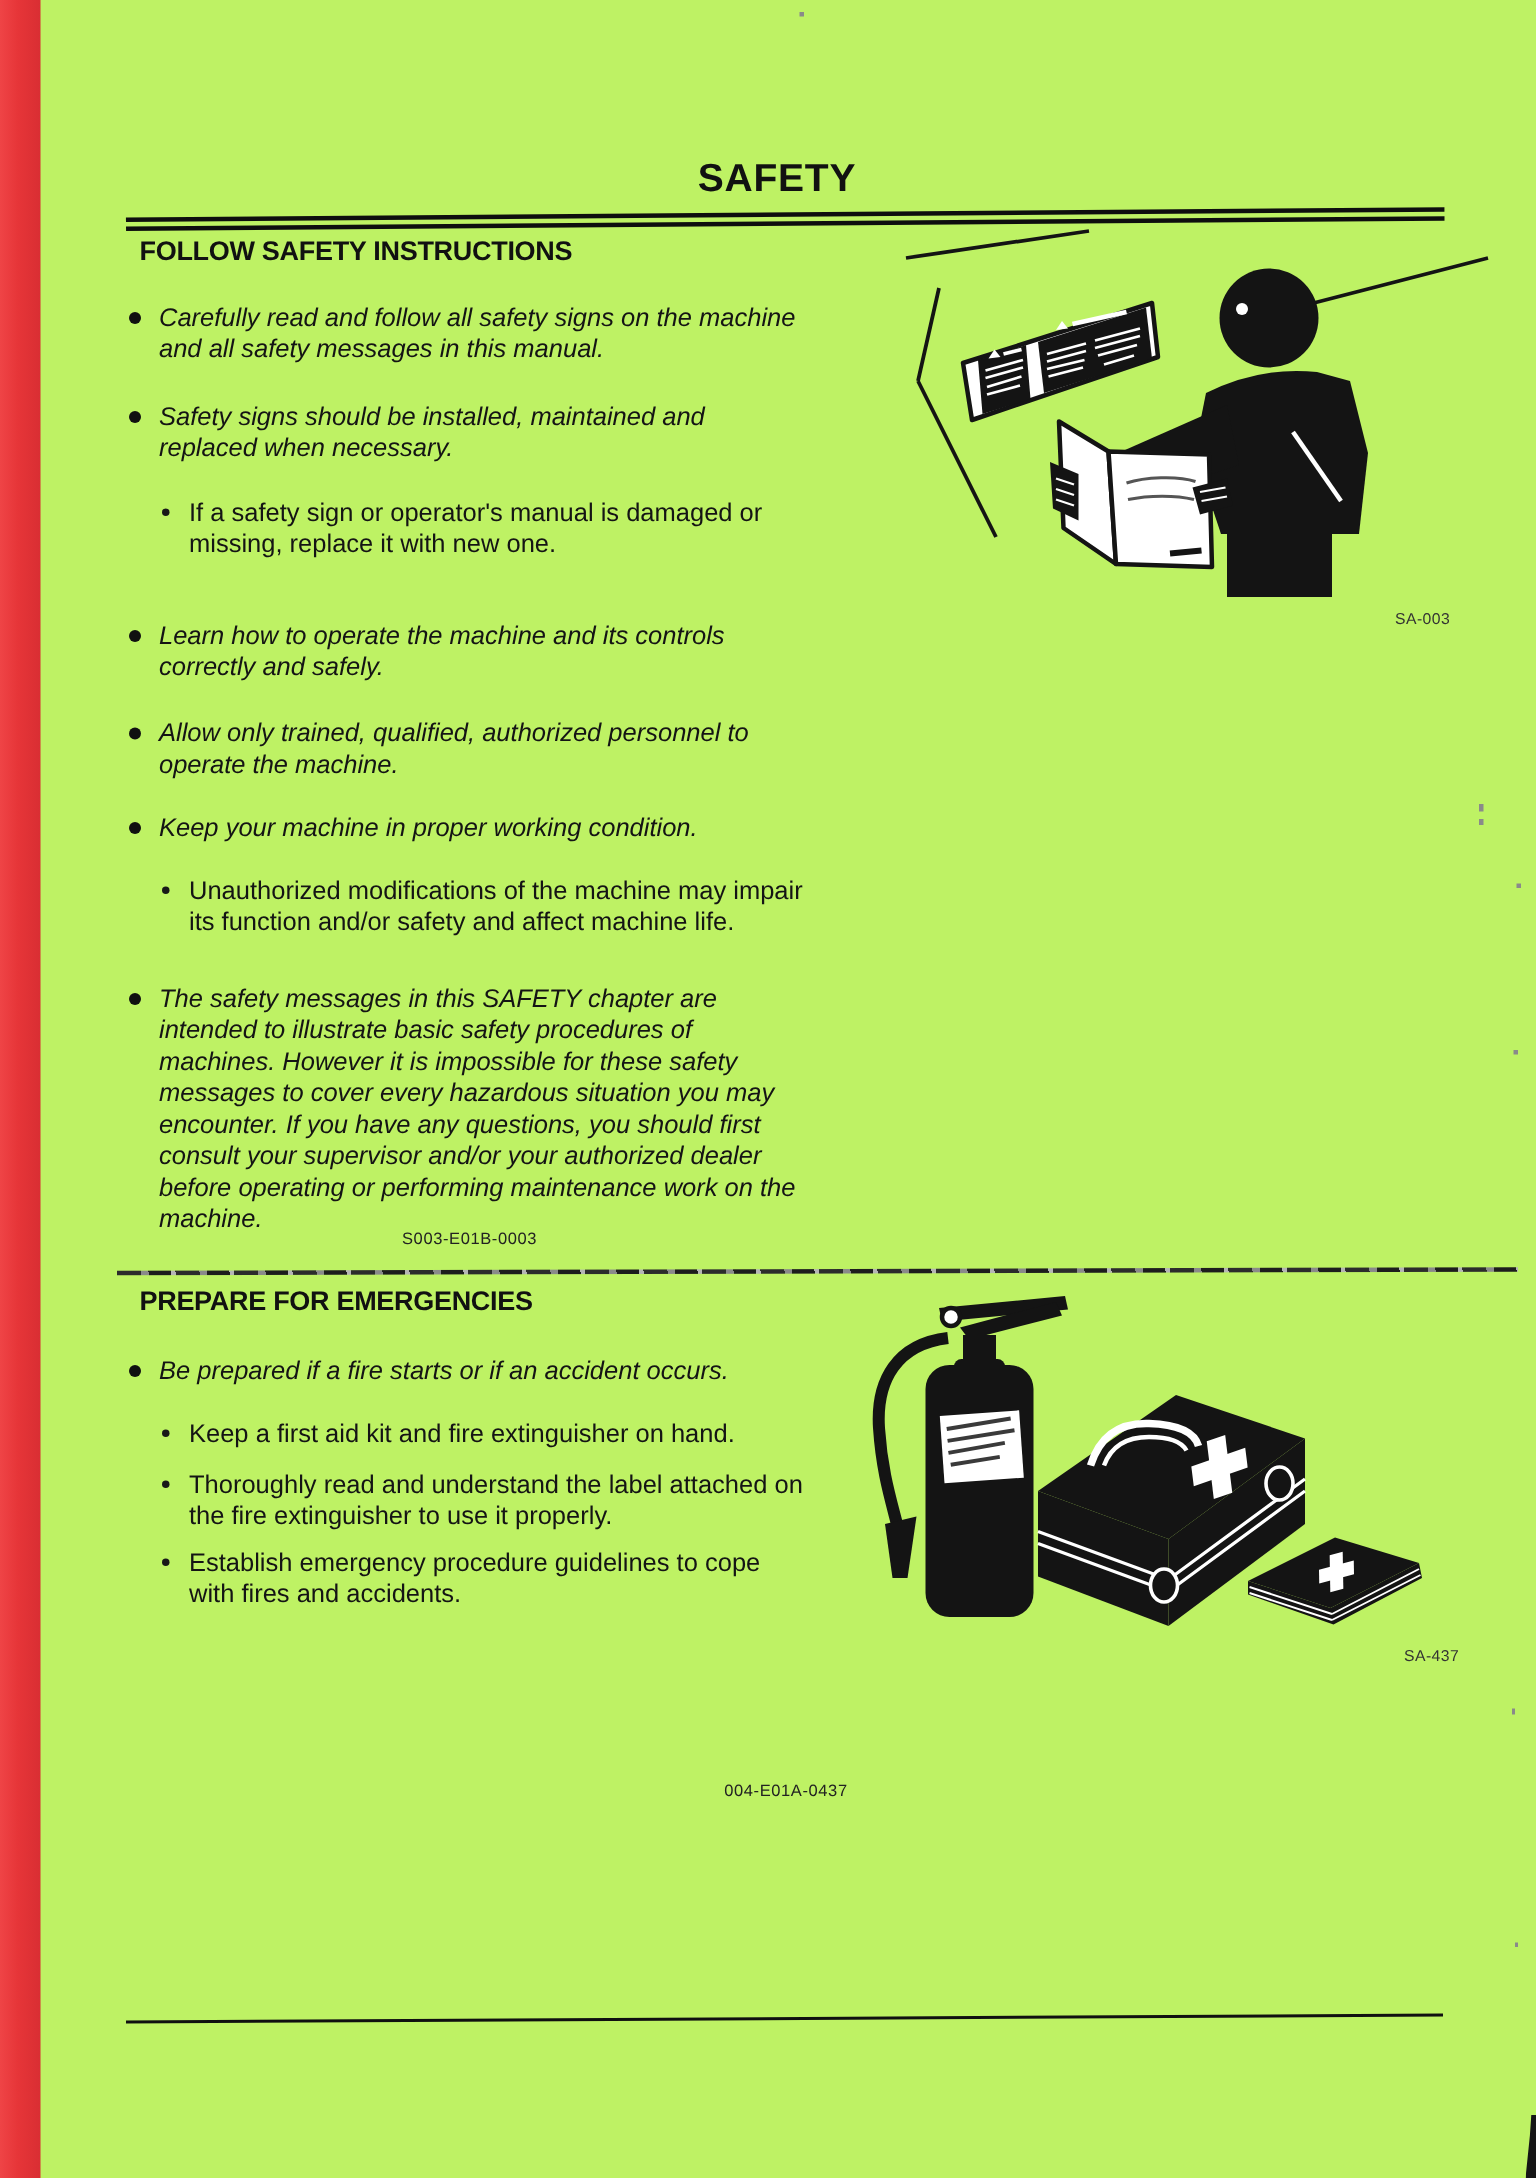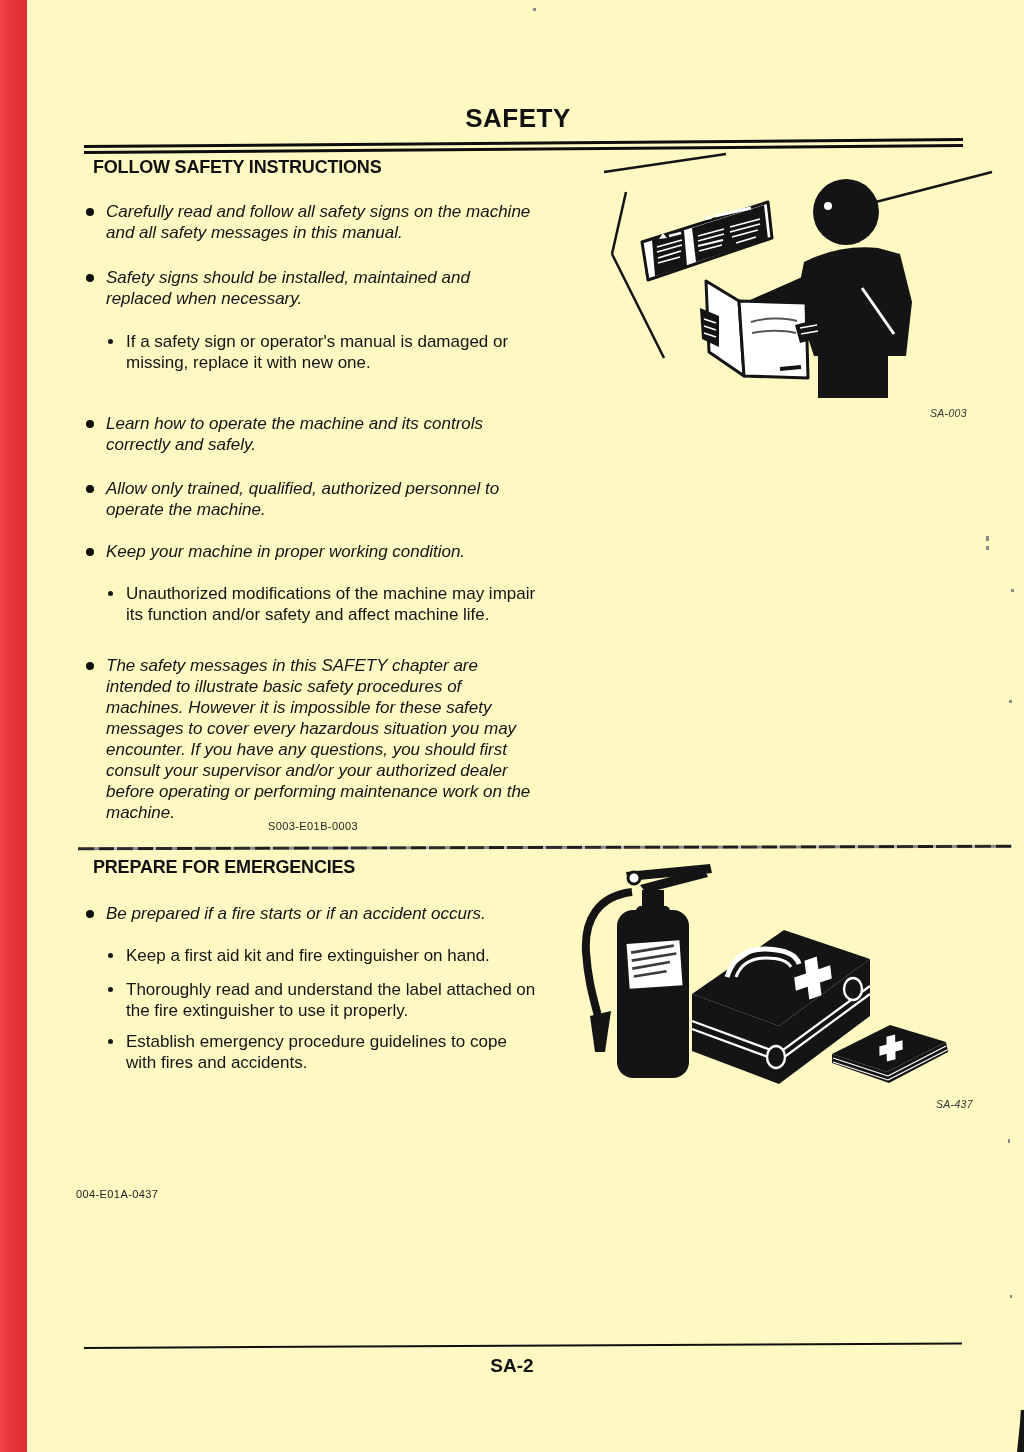--- a/index.html
+++ b/index.html
@@ -1,43 +1,43 @@
 <!DOCTYPE html>
 <html style="--edge: #e63538; --ink: #111111;"><head>
 <meta charset="utf-8">
 <style>
   :root { --edge:#e63538; --ink:#111111; }
   * { margin:0; padding:0; box-sizing:border-box; }
   html,body { background:#ffffff; }
   .page {
-    position:relative; width:1024px; height:1452px; background:#fef9c3;
+    position:relative; width:1024px; height:1452px; background:#bef264;
     font-family:"Liberation Sans", sans-serif; color:var(--ink); overflow:hidden;
   }
   .edge-stripe { position:absolute; left:0; top:0; width:27px; height:100%;
     background:linear-gradient(90deg, #ef4446 0%, var(--edge) 45%, #d92e33 100%); }
   .title { position:absolute; top:103px; left:12px; width:1012px; text-align:center;
     font-size:26px; font-weight:700; letter-spacing:0.5px; }
   .title-rule { position:absolute; top:145px; left:84px; width:879px; height:9px;
     border-top:3px solid #0e0e0e; border-bottom:3px solid #0e0e0e;
     transform:rotate(-0.45deg); transform-origin:left center; }
   .h2 { position:absolute; left:93px; font-size:18px; font-weight:700; letter-spacing:-0.2px; }
   .li { position:absolute; display:flex; }
   .li .txt { font-size:17px; line-height:21px; white-space:pre-line; width:480px; color:#141414; }
   .li1 { left:86px;font-style:italic; }
   .li1 .mk { width:8px; height:8px; border-radius:50%; background:#101010; margin:7px 12px 0 0; flex:none; }
   .li2 { left:108px;justify-content:flex-end; }
   .li2 .mk { width:5px; height:5px; border-radius:50%; background:#181818; margin:8px 13px 0 0; flex:none; }
   .code { position:absolute; font-size:11px; letter-spacing:0.4px; color:#222; }
   .code1 { top:820px; left:84px; width:458px; text-align:center; }
-  .code2 { top:1188px; left:76px; width:840px; text-align:left; }
+  .code2 { top:1188px; left:104px; width:840px; text-align:center; }
   .divider { position:absolute; top:846px; left:78px; width:934px; height:3px;
     transform:rotate(-0.15deg);
     background:repeating-linear-gradient(90deg,#2c2c2c 0 16px,#8a8a8a 16px 21px,#1d1d1d 21px 36px,#b5b5b5 36px 39px); }
   .fig { position:absolute; }
-  .fig-label { position:absolute; font-size:10.5px; color:#333; letter-spacing:0.3px;font-style:italic; }
+  .fig-label { position:absolute; font-size:10.5px; color:#333; letter-spacing:0.3px; }
   .footer-rule { position:absolute; top:1347px; left:84px; width:878px; height:0;
     border-top:2.5px solid #101010; transform:rotate(-0.3deg); transform-origin:left center; }
   .page-number { position:absolute; top:1355px; left:0; width:1024px; text-align:center;
     font-size:19px; font-weight:700; }
   .speck { position:absolute; background:#8a8a8a; }
   .corner-mark { position:absolute; right:0; top:1410px; width:7px; height:42px; background:#151515;
     clip-path:polygon(55% 0, 100% 0, 100% 100%, 0 100%, 42% 32%); }
 </style>
 </head>
 <body>
@@ -242,21 +242,20 @@
       </g>
       <g transform="translate(321 190) rotate(-15) skewX(-14)">
         <rect x="-12" y="-4.5" width="24" height="9" fill="#ffffff"></rect>
         <rect x="-4.5" y="-12" width="9" height="24" fill="#ffffff"></rect>
       </g>
     </g>
   </svg>
   <div class="fig-label" style="left:936px; top:1098px;">SA-437</div>
 
   <div class="footer-rule"></div>
-  <div class="page-number">SA-2</div>
 
   <div class="speck" style="left:533px; top:8px;  width:3px; height:3px;"></div>
   <div class="speck" style="left:986px; top:536px; width:3px; height:5px;"></div>
   <div class="speck" style="left:986px; top:546px; width:3px; height:4px;"></div>
   <div class="speck" style="left:1011px; top:589px; width:3px; height:3px;"></div>
   <div class="speck" style="left:1009px; top:700px; width:3px; height:3px;"></div>
   <div class="speck" style="left:1008px; top:1139px; width:2px; height:4px;"></div>
   <div class="speck" style="left:1010px; top:1295px; width:2px; height:3px;"></div>
   <div class="corner-mark"></div>
 

